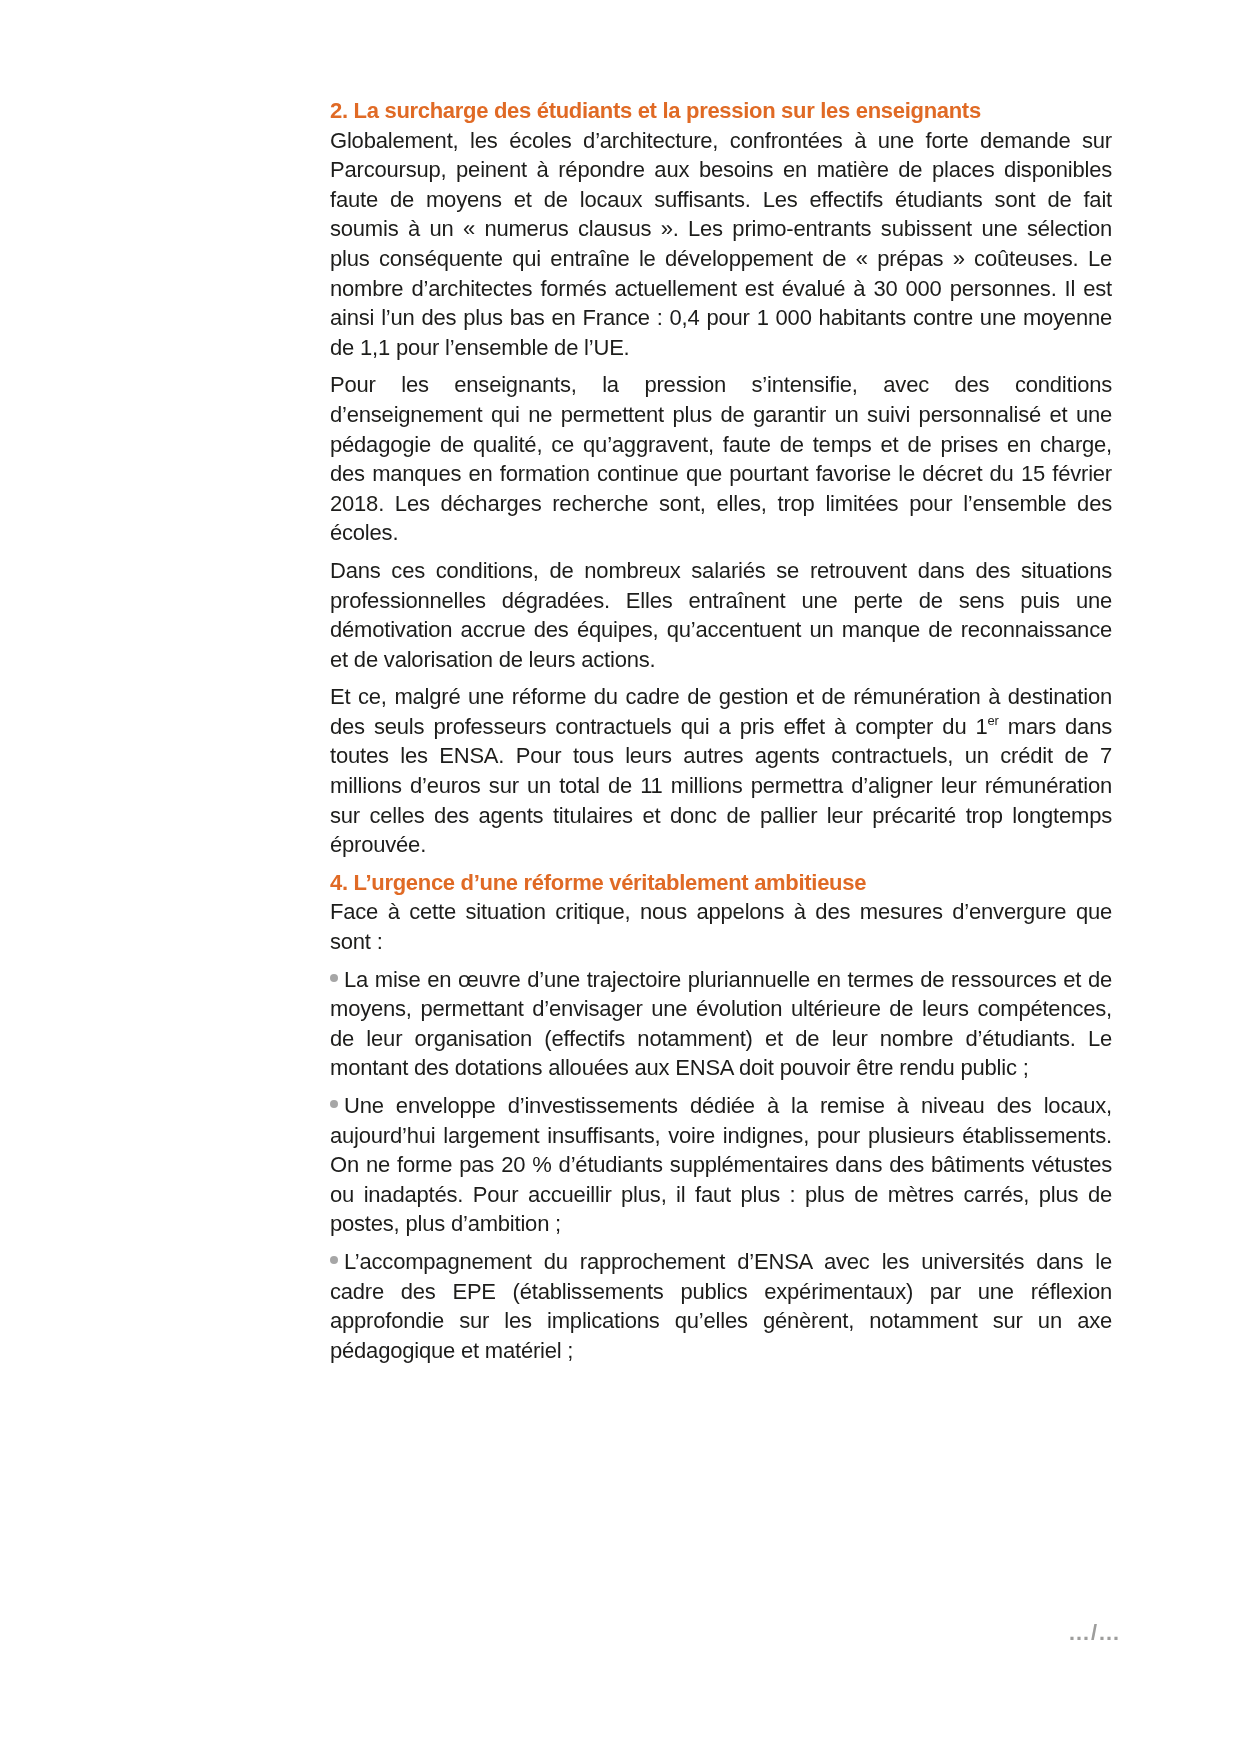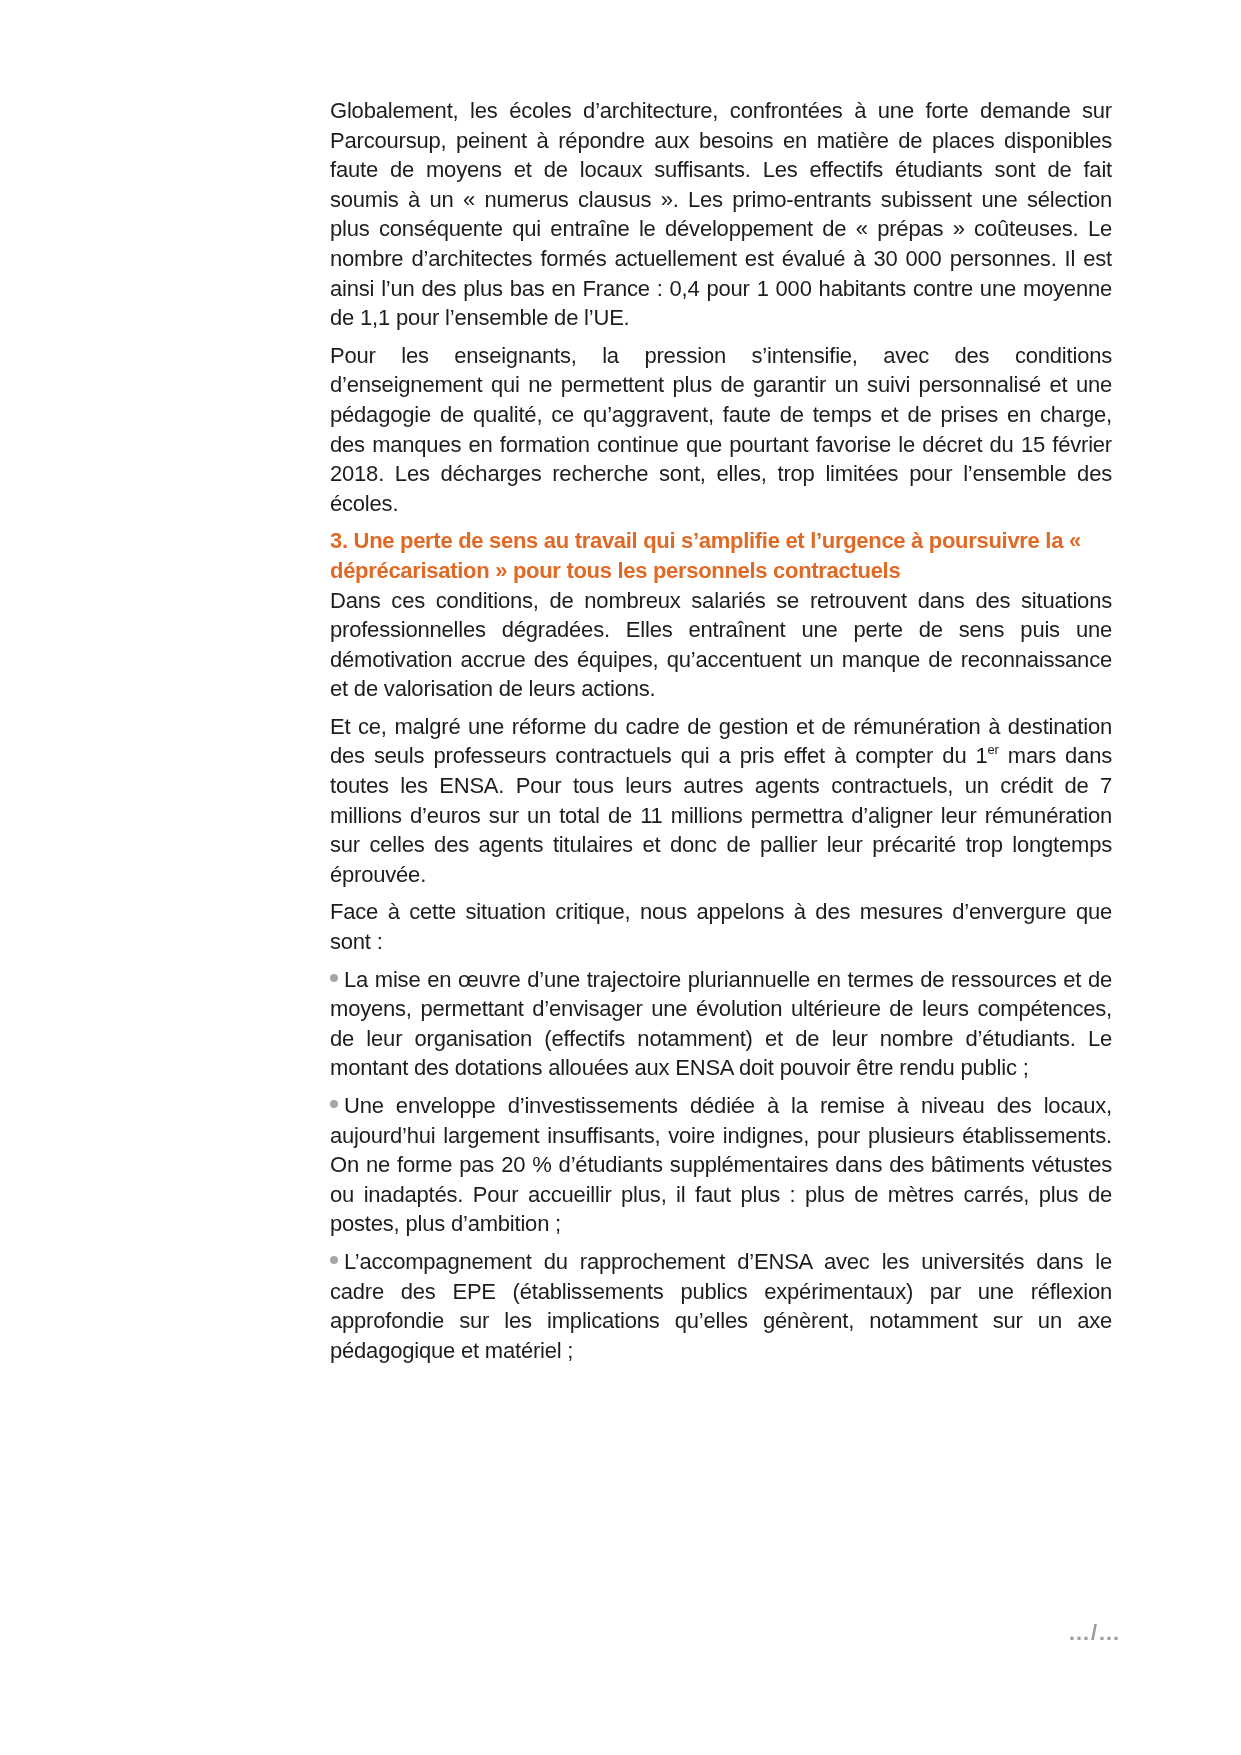--- a/index.html
+++ b/index.html
@@ -48,31 +48,32 @@
     color: #9d9d9c;
     letter-spacing: 1px;
   }
 </style>
 </head>
 <body>
 
 <div class="page">
 
   <div class="section">
+    <h2 class="heading">2. La surcharge des étudiants et la pression sur les enseignants</h2>
     <p class="para first">Globalement, les écoles d’architecture, confrontées à une forte demande sur Parcoursup, peinent à répondre aux besoins en matière de places disponibles faute de moyens et de locaux suffisants. Les effectifs étudiants sont de fait soumis à un « numerus clausus ». Les primo-entrants subissent une sélection plus conséquente qui entraîne le développement de « prépas » coûteuses. Le nombre d’architectes formés actuellement est évalué à 30 000 personnes. Il est ainsi l’un des plus bas en France : 0,4 pour 1 000 habitants contre une moyenne de 1,1 pour l’ensemble de l’UE.</p>
     <p class="para">Pour les enseignants, la pression s’intensifie, avec des conditions d’enseignement qui ne permettent plus de garantir un suivi personnalisé et une pédagogie de qualité, ce qu’aggravent, faute de temps et de prises en charge, des manques en formation continue que pourtant favorise le décret du 15 février 2018. Les décharges recherche sont, elles, trop limitées pour l’ensemble des écoles.</p>
   </div>
 
   <div class="section">
-    <h2 class="heading">3. Une perte de sens au travail qui s’amplifie et l’urgence à poursuivre la « déprécarisation » pour tous les personnels contractuels</h2>
     <p class="para first">Dans ces conditions, de nombreux salariés se retrouvent dans des situations professionnelles dégradées. Elles entraînent une perte de sens puis une démotivation accrue des équipes, qu’accentuent un manque de reconnaissance et de valorisation de leurs actions.</p>
     <p class="para"><span>Et ce, malgré une réforme du cadre de gestion et de rémunération à destination des seuls professeurs contractuels qui a pris effet à compter du 1</span><sup>er</sup><span> mars dans toutes les ENSA. Pour tous leurs autres agents contractuels, un crédit de 7 millions d’euros sur un total de 11 millions permettra d’aligner leur rémunération sur celles des agents titulaires et donc de pallier leur précarité trop longtemps éprouvée.</span></p>
   </div>
 
   <div class="section">
+    <h2 class="heading">4. L’urgence d’une réforme véritablement ambitieuse</h2>
     <p class="para first">Face à cette situation critique, nous appelons à des mesures d’envergure que sont :</p>
     <p class="para"><span class="bullet-dot"></span><span>La mise en œuvre d’une trajectoire pluriannuelle en termes de ressources et de moyens, permettant d’envisager une évolution ultérieure de leurs compétences, de leur organisation (effectifs notamment) et de leur nombre d’étudiants. Le montant des dotations allouées aux ENSA doit pouvoir être rendu public ;</span></p>
     <p class="para"><span class="bullet-dot"></span><span>Une enveloppe d’investissements dédiée à la remise à niveau des locaux, aujourd’hui largement insuffisants, voire indignes, pour plusieurs établissements. On ne forme pas 20 % d’étudiants supplémentaires dans des bâtiments vétustes ou inadaptés. Pour accueillir plus, il faut plus : plus de mètres carrés, plus de postes, plus d’ambition ;</span></p>
     <p class="para"><span class="bullet-dot"></span><span>L’accompagnement du rapprochement d’ENSA avec les universités dans le cadre des EPE (établissements publics expérimentaux) par une réflexion approfondie sur les implications qu’elles génèrent, notamment sur un axe pédagogique et matériel ;</span></p>
   </div>
 
 </div>
 
 <div class="continue">…/…</div>
 

